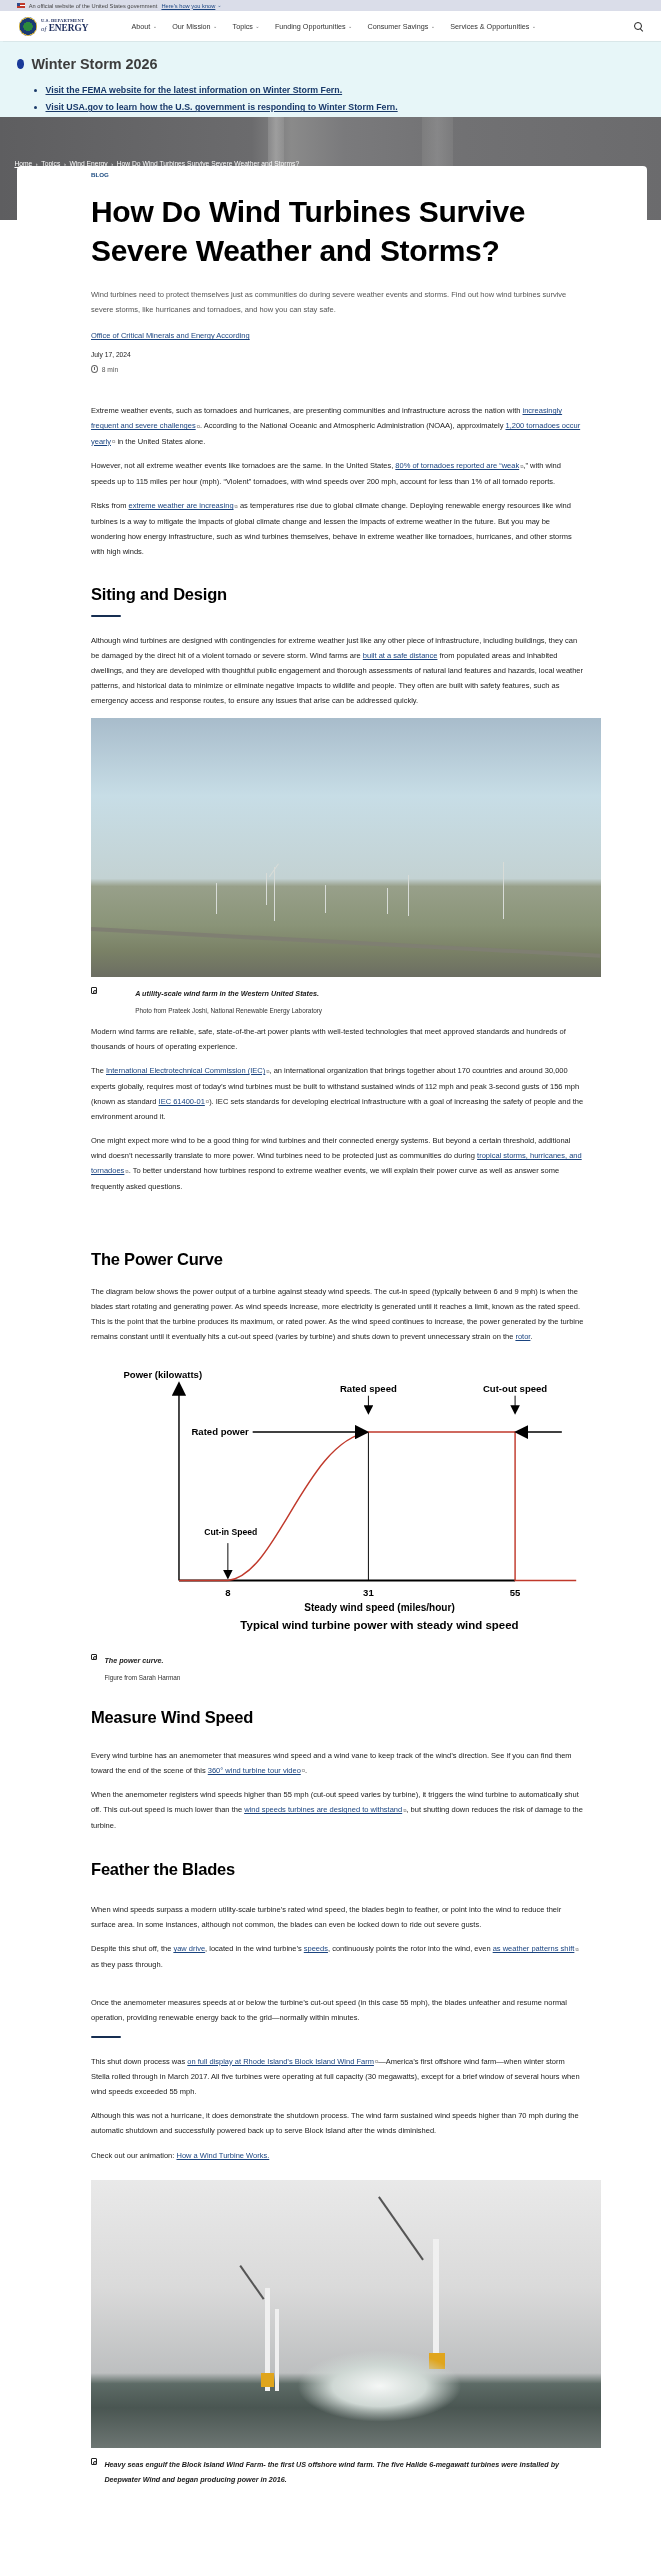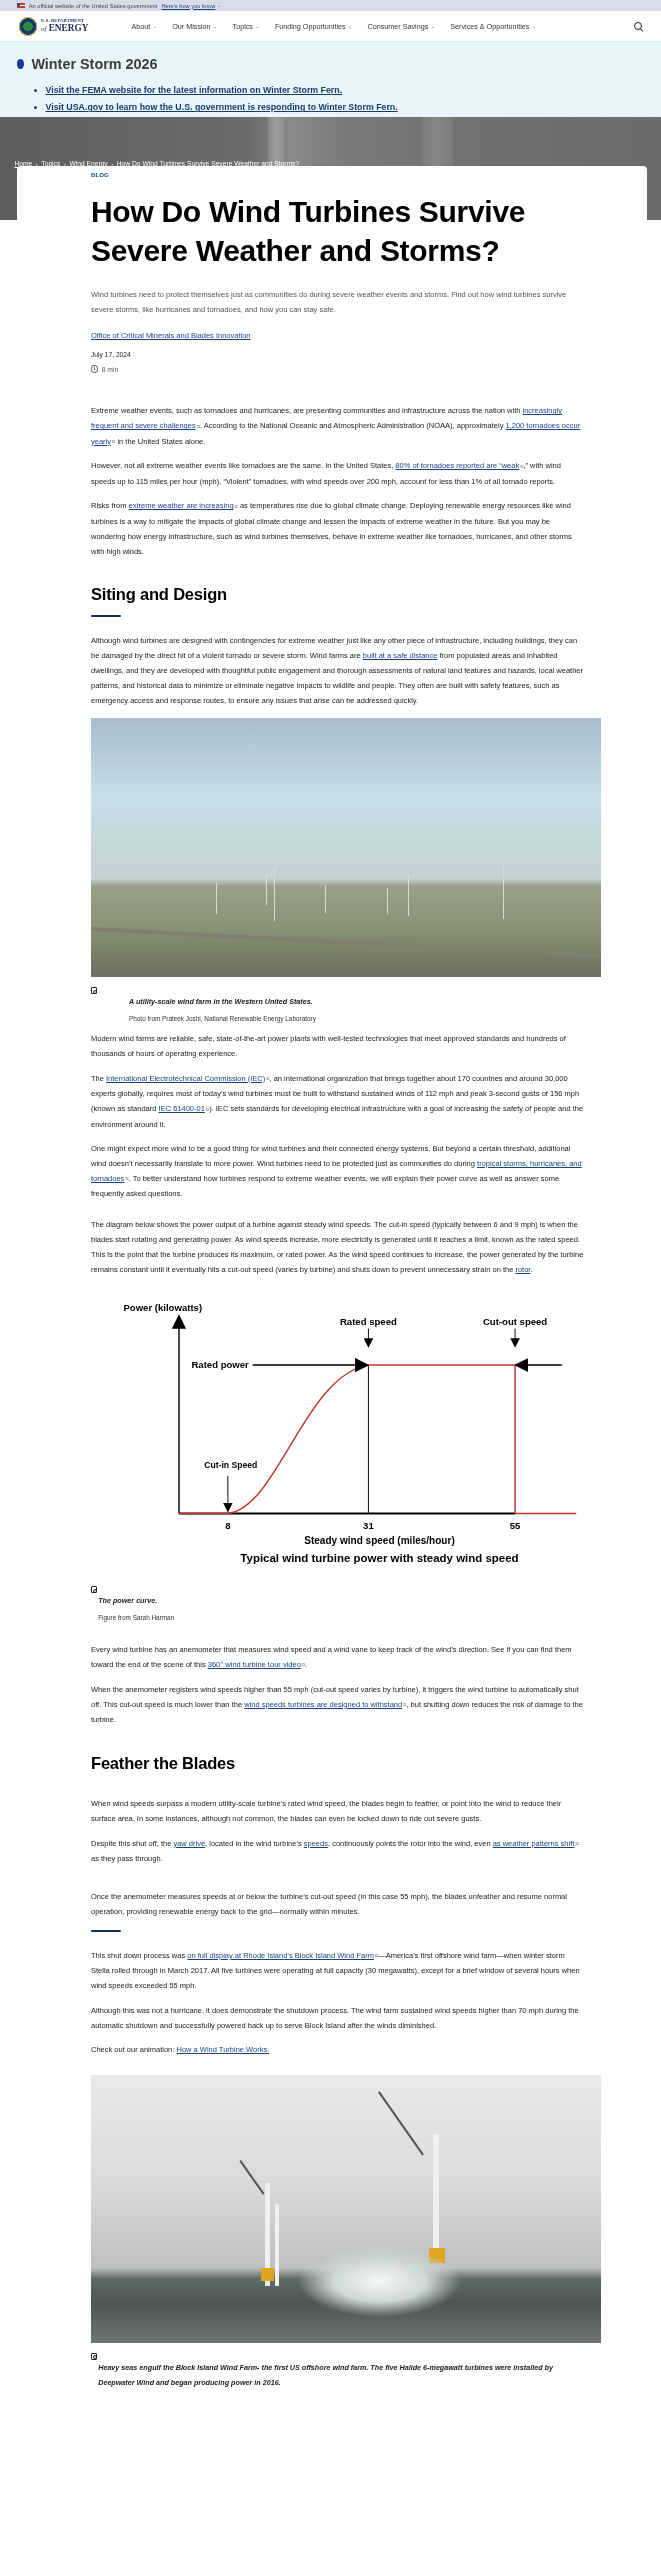--- a/index.html
+++ b/index.html
@@ -53,21 +53,21 @@
   .content { margin-left: 0; padding-left: 16.5px; padding-right: 4.1px; }
   .lede { font-size: 7.5px; color: #555; line-height: 15px; margin-top: 17.5px; }
   .office { font-size: 7.5px; margin-top: 14.4px; display: inline-block; }
   .date { font-size: 6.7px; color: #222; margin-top: 10.3px; }
   .readtime { display: flex; align-items: center; font-size: 6.7px; color: #555; margin-top: 7.2px; }
   .timer-icon { width: 7.2px; height: 8.2px; border: 1px solid #666; border-radius: 50%; margin-right: 3.6px; position: relative; }
   .timer-icon::after { content: ""; position: absolute; left: 2.1px; top: 1px; width: 1px; height: 2.6px; background: #666; }
   p.body { font-size: 7.5px; line-height: 15px; color: #1b1b1b; margin-top: 9.3px; }
   h2 { font-size: 16.5px; font-weight: bold; color: #000; letter-spacing: -0.2px; }
   .rule { width: 30px; height: 2.1px; background: #162e51; border-radius: 1px; margin-top: 11.3px; }
-  .caption-row { display: flex; margin-top: 9.3px; flex-direction: column; }
+  .caption-row { display: flex; margin-top: 9.3px; }
   .camera-icon { width: 6.2px; height: 6.7px; border: 1px solid #222; border-radius: 1px; position: relative; margin-top: 1px; flex-shrink: 0; }
   .camera-icon::after { content: ""; position: absolute; left: 1px; top: 1.5px; width: 2.1px; height: 2.1px; border: 0.5px solid #222; border-radius: 50%; }
   .caption { font-size: 7.2px; font-weight: bold; font-style: italic; line-height: 15px; color: #1b1b1b; }
   .credit { font-size: 6.4px; color: #333; margin-top: 6.2px; }
 
   .img-farm { width: 510px; height: 259px; margin-top: 10.3px; position: relative; overflow: hidden;
     background: linear-gradient(180deg, #a8bccb 0%, #c7dde6 30%, #c3d2d3 62%, #98a08a 65%, #8a9478 80%, #7a8166 90%, #6b6d62 100%); }
   .img-farm .t { position: absolute; width: 1px; background: #d8dcd8; }
   .img-farm .rail { position: absolute; left: 0; top: 209px; width: 510px; height: 4.1px; background: #7f7f72; transform: rotate(3deg); transform-origin: left; }
 
@@ -149,21 +149,21 @@
     <span>How Do Wind Turbines Survive Severe Weather and Storms?</span>
   </nav>
 </section>
 
 <article class="card">
   <div class="eyebrow">BLOG</div>
   <h1 class="title">How Do Wind Turbines Survive Severe Weather and Storms?</h1>
 
   <div class="content">
     <p class="lede">Wind turbines need to protect themselves just as communities do during severe weather events and storms. Find out how wind turbines survive severe storms, like hurricanes and tornadoes, and how you can stay safe.</p>
-    <a class="office" href="#">Office of Critical Minerals and Blades Innovation</a>
+    <a class="office" href="#">Office of Critical Minerals and Energy According</a>
     <div class="date">July 17, 2024</div>
     <div class="readtime">
         <span class="timer-icon"></span>
         <span>8 min</span>
       </div>
 
     <p class="body" style="margin-top:30px"><span>Extreme weather events, such as tornadoes and hurricanes, are presenting communities and infrastructure across the nation with </span><a href="#">increasingly frequent and severe challenges</a><span class="ext">⧉</span><span>. According to the National Oceanic and Atmospheric Administration (NOAA), approximately </span><a href="#">1,200 tornadoes occur yearly</a><span class="ext">⧉</span><span> in the United States alone.</span></p>
     <p class="body"><span>However, not all extreme weather events like tornadoes are the same. In the United States, </span><a href="#">80% of tornadoes reported are “weak</a><span class="ext">⧉</span><span>,” with wind speeds up to 115 miles per hour (mph). “Violent” tornadoes, with wind speeds over 200 mph, account for less than 1% of all tornado reports.</span></p>
     <p class="body"><span>Risks from </span><a href="#">extreme weather are increasing</a><span class="ext">⧉</span><span> as temperatures rise due to global climate change. Deploying renewable energy resources like wind turbines is a way to mitigate the impacts of global climate change and lessen the impacts of extreme weather in the future. But you may be wondering how energy infrastructure, such as wind turbines themselves, behave in extreme weather like tornadoes, hurricanes, and other storms with high winds.</span></p>
 
@@ -187,20 +187,21 @@
       <div style="margin-left:38px">
         <div class="caption">A utility-scale wind farm in the Western United States.</div>
         <div class="credit">Photo from Prateek Joshi, National Renewable Energy Laboratory</div>
       </div>
     </div>
 
     <p class="body">Modern wind farms are reliable, safe, state-of-the-art power plants with well-tested technologies that meet approved standards and hundreds of thousands of hours of operating experience.</p>
     <p class="body"><span>The </span><a href="#">International Electrotechnical Commission (IEC)</a><span class="ext">⧉</span><span>, an international organization that brings together about 170 countries and around 30,000 experts globally, requires most of today’s wind turbines must be built to withstand sustained winds of 112 mph and peak 3-second gusts of 156 mph (known as standard </span><a href="#">IEC 61400-01</a><span class="ext">⧉</span><span>). IEC sets standards for developing electrical infrastructure with a goal of increasing the safety of people and the environment around it.</span></p>
     <p class="body"><span>One might expect more wind to be a good thing for wind turbines and their connected energy systems. But beyond a certain threshold, additional wind doesn’t necessarily translate to more power. Wind turbines need to be protected just as communities do during </span><a href="#">tropical storms, hurricanes, and tornadoes</a><span class="ext">⧉</span><span>. To better understand how turbines respond to extreme weather events, we will explain their power curve as well as answer some frequently asked questions.</span></p>
 
+    <h2 style="margin-top:56px">The Power Curve</h2>
     <p class="body" style="margin-top:15.5px"><span>The diagram below shows the power output of a turbine against steady wind speeds. The cut-in speed (typically between 6 and 9 mph) is when the blades start rotating and generating power. As wind speeds increase, more electricity is generated until it reaches a limit, known as the rated speed. This is the point that the turbine produces its maximum, or rated power. As the wind speed continues to increase, the power generated by the turbine remains constant until it eventually hits a cut-out speed (varies by turbine) and shuts down to prevent unnecessary strain on the </span><a href="#">rotor</a><span>.</span></p>
 
     <svg class="chart" id="power-chart" viewBox="0 0 990 560">
         <defs>
           <marker id="arr" markerWidth="10" markerHeight="10" refX="8" refY="5" orient="auto">
             <path d="M0,0 L10,5 L0,10 z" fill="#000"></path>
           </marker>
         </defs>
       <text x="30" y="22" font-size="20" font-weight="bold" font-family="Liberation Sans, sans-serif">Power (kilowatts)</text>
       <text id="lbl-rated-speed" font-size="20" font-weight="bold" font-family="Liberation Sans, sans-serif" text-anchor="middle" x="541.8461538461538" y="52">Rated speed</text>
@@ -223,20 +224,21 @@
         <line x1="248.15384615384616" y1="368" x2="248.15384615384616" y2="440" stroke="#000" stroke-width="2" marker-end="url(#arr)"></line>
       </svg>
     <div class="caption-row" style="margin-top:15.5px">
       <span class="camera-icon"></span>
       <div style="margin-left:7.2px">
         <div class="caption">The power curve.</div>
         <div class="credit">Figure from Sarah Harman</div>
       </div>
     </div>
 
+    <h2 style="margin-top:27px">Measure Wind Speed</h2>
     <p class="body" style="margin-top:20.6px"><span>Every wind turbine has an anemometer that measures wind speed and a wind vane to keep track of the wind’s direction. See if you can find them toward the end of the scene of this </span><a href="#">360° wind turbine tour video</a><span class="ext">⧉</span><span>.</span></p>
     <p class="body"><span>When the anemometer registers wind speeds higher than 55 mph (cut-out speed varies by turbine), it triggers the wind turbine to automatically shut off. This cut-out speed is much lower than the </span><a href="#">wind speeds turbines are designed to withstand</a><span class="ext">⧉</span><span>, but shutting down reduces the risk of damage to the turbine.</span></p>
 
     <h2 style="margin-top:27px">Feather the Blades</h2>
     <p class="body" style="margin-top:23px">When wind speeds surpass a modern utility-scale turbine’s rated wind speed, the blades begin to feather, or point into the wind to reduce their surface area. In some instances, although not common, the blades can even be locked down to ride out severe gusts.</p>
     <p class="body"><span>Despite this shut off, the </span><a href="#">yaw drive</a><span>, located in the wind turbine’s </span><a href="#">speeds</a><span>, continuously points the rotor into the wind, even </span><a href="#">as weather patterns shift</a><span class="ext">⧉</span><span> as they pass through.</span></p>
 
     <p class="body" style="margin-top:23px">Once the anemometer measures speeds at or below the turbine’s cut-out speed (in this case 55 mph), the blades unfeather and resume normal operation, providing renewable energy back to the grid—normally within minutes.</p>
 
     <div class="rule"></div>

